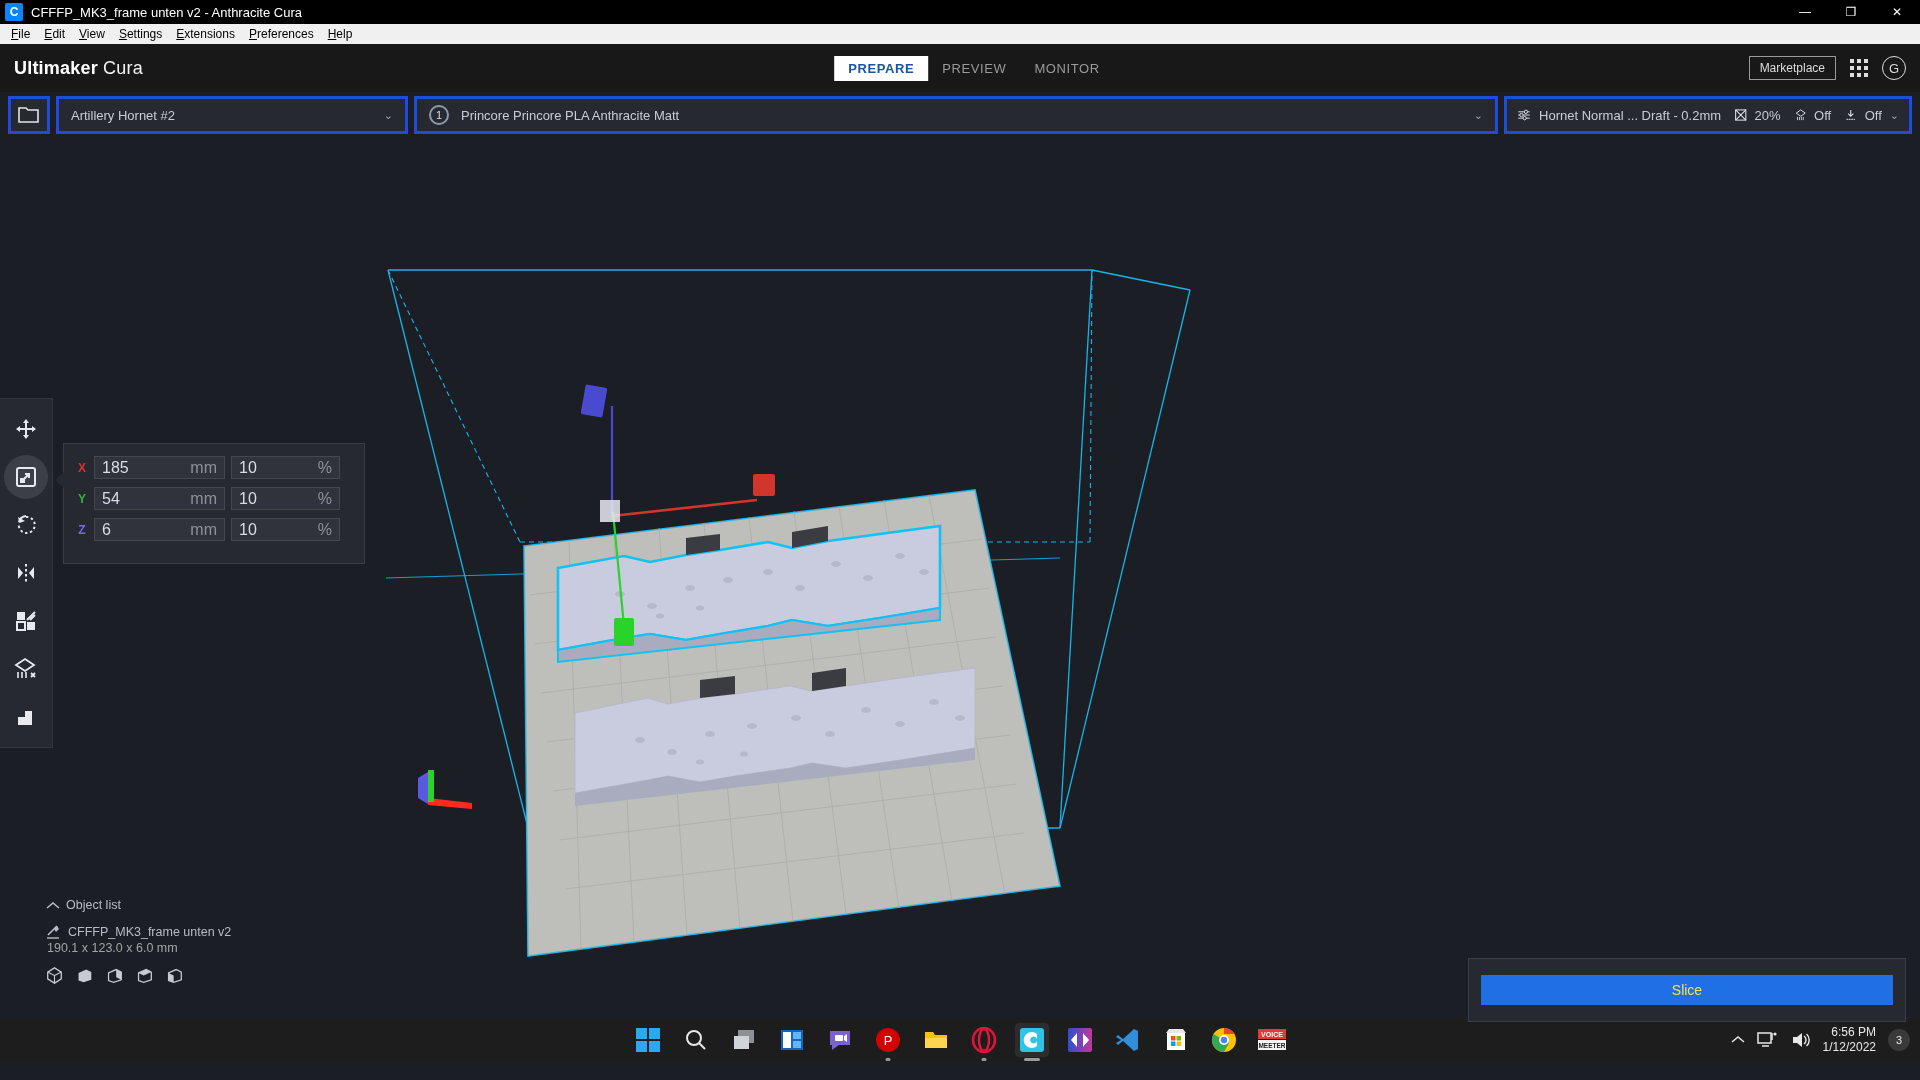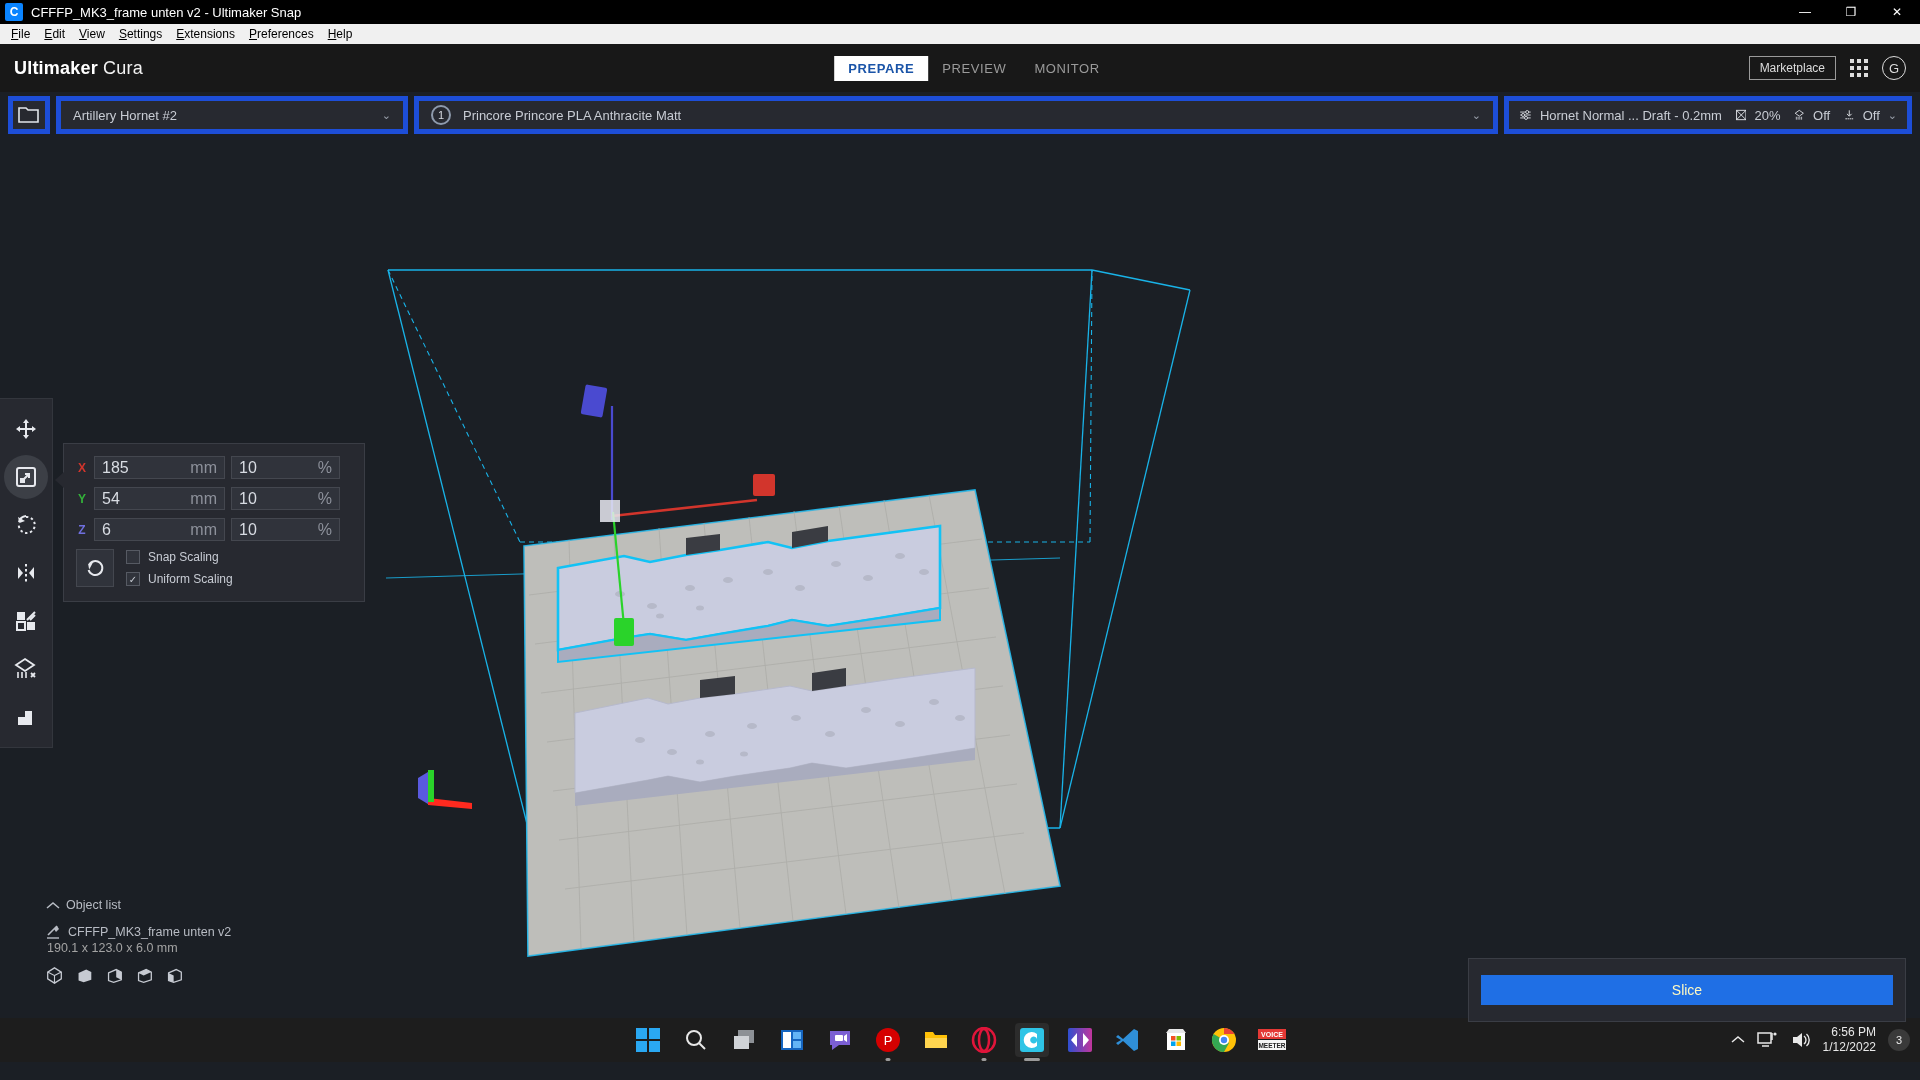--- a/index.html
+++ b/index.html
@@ -77,21 +77,21 @@
 
   
   #config-bar {
     height: 46px; background: #1b1f25;
     display: flex; align-items: center; gap: 6px;
     padding: 0 8px 0 8px;
   }
   .cfg-box {
     background: #272930; height: 38px;
     display: flex; align-items: center;
-    border: 5px solid #1d4ed8; color: #c8ccd4; font-size: 13px;
+    border: 3px solid #1d4ed8; color: #c8ccd4; font-size: 13px;
   }
   #open-file-btn { width: 42px; justify-content: center; }
   #printer-select { width: 352px; padding: 0 12px; justify-content: space-between; }
   #material-select { flex: 1; padding: 0 12px; gap: 12px; }
   #print-settings-select { width: 408px; padding: 0 10px; gap: 8px; justify-content: flex-start; }
   .extruder-badge {
     width: 20px; height: 20px; border-radius: 50%;
     border: 2px solid #8e9aac; color: #d8dce3; font-size: 11px;
     display: flex; align-items: center; justify-content: center; flex: none;
   }
@@ -169,21 +169,21 @@
   #view-icons .vi { width: 17px; height: 17px; color: #c6cad2; }
 
   
   #slice-panel {
     position: absolute; right: 14px; bottom: 40px; z-index: 20;
     width: 438px; height: 64px; background: #272930;
     border: 1px solid #3a3d45;
     display: flex; align-items: center; justify-content: center;
   }
   #slice-btn {
-    width: 412px; height: 30px; background: #1f6fe5; color: #fef9c3;
+    width: 412px; height: 30px; background: #1f6fe5; color: #fde047;
     font-size: 14px; display: flex; align-items: center; justify-content: center;
   }
 
   
   #taskbar {
     position: absolute; left: 0; bottom: 0; width: 1920px; height: 44px;
     background: #1d1d1d; display: flex; align-items: center;
   }
   #tb-center {
     position: absolute; left: 50%; transform: translateX(-50%);
@@ -211,21 +211,21 @@
     width: 22px; height: 22px; border-radius: 50%;
     background: #3a3a3a; color: #e8e8e8; font-size: 11px;
     display: flex; align-items: center; justify-content: center;
   }
 </style>
 </head>
 <body>
 
 <div id="titlebar">
   <div class="app-icon">C</div>
-  <div class="title-text">CFFFP_MK3_frame unten v2 - Ultimaker Snap</div>
+  <div class="title-text">CFFFP_MK3_frame unten v2 - Anthracite Cura</div>
   <div class="win-btn">—</div>
   <div class="win-btn">❐</div>
   <div class="win-btn win-close">✕</div>
 </div>
 
 <div id="menubar">
   <div class="menu-item"><u>F</u>ile</div>
   <div class="menu-item"><u>E</u>dit</div>
   <div class="menu-item"><u>V</u>iew</div>
   <div class="menu-item"><u>S</u>ettings</div>
@@ -512,38 +512,20 @@
       <div class="num-field mm">
         <span>6</span>
         <span class="unit">mm</span>
       </div>
       <div class="num-field pc">
         <span>10</span>
         <span class="unit">%</span>
       </div>
     </div>
 
-    <div class="scale-bottom">
-      <div id="reset-scale-btn">
-        <svg width="20" height="20" viewBox="0 0 20 20">
-          <path d="M4 7 A7 7 0 1 1 3.6 12" fill="none" stroke="#e7e9ee" stroke-width="2"></path>
-          <path d="M8.5 3.5 L3.2 6.6 L4.2 11.5 Z" fill="#e7e9ee"></path>
-        </svg>
-      </div>
-      <div class="check-col">
-        <div class="check-row">
-          <span class="cbox"></span>
-          <span>Snap Scaling</span>
-        </div>
-        <div class="check-row">
-          <span class="cbox">✓</span>
-          <span>Uniform Scaling</span>
-        </div>
-      </div>
-    </div>
   </div>
 
   <div id="object-list">
     <div class="ol-header">
       <svg width="14" height="9" viewBox="0 0 14 9">
         <path d="M1 7 L7 2 L13 7" fill="none" stroke="#b8bcc4" stroke-width="1.5"></path>
       </svg>
       <span>Object list</span>
     </div>
     <div class="ol-item">

